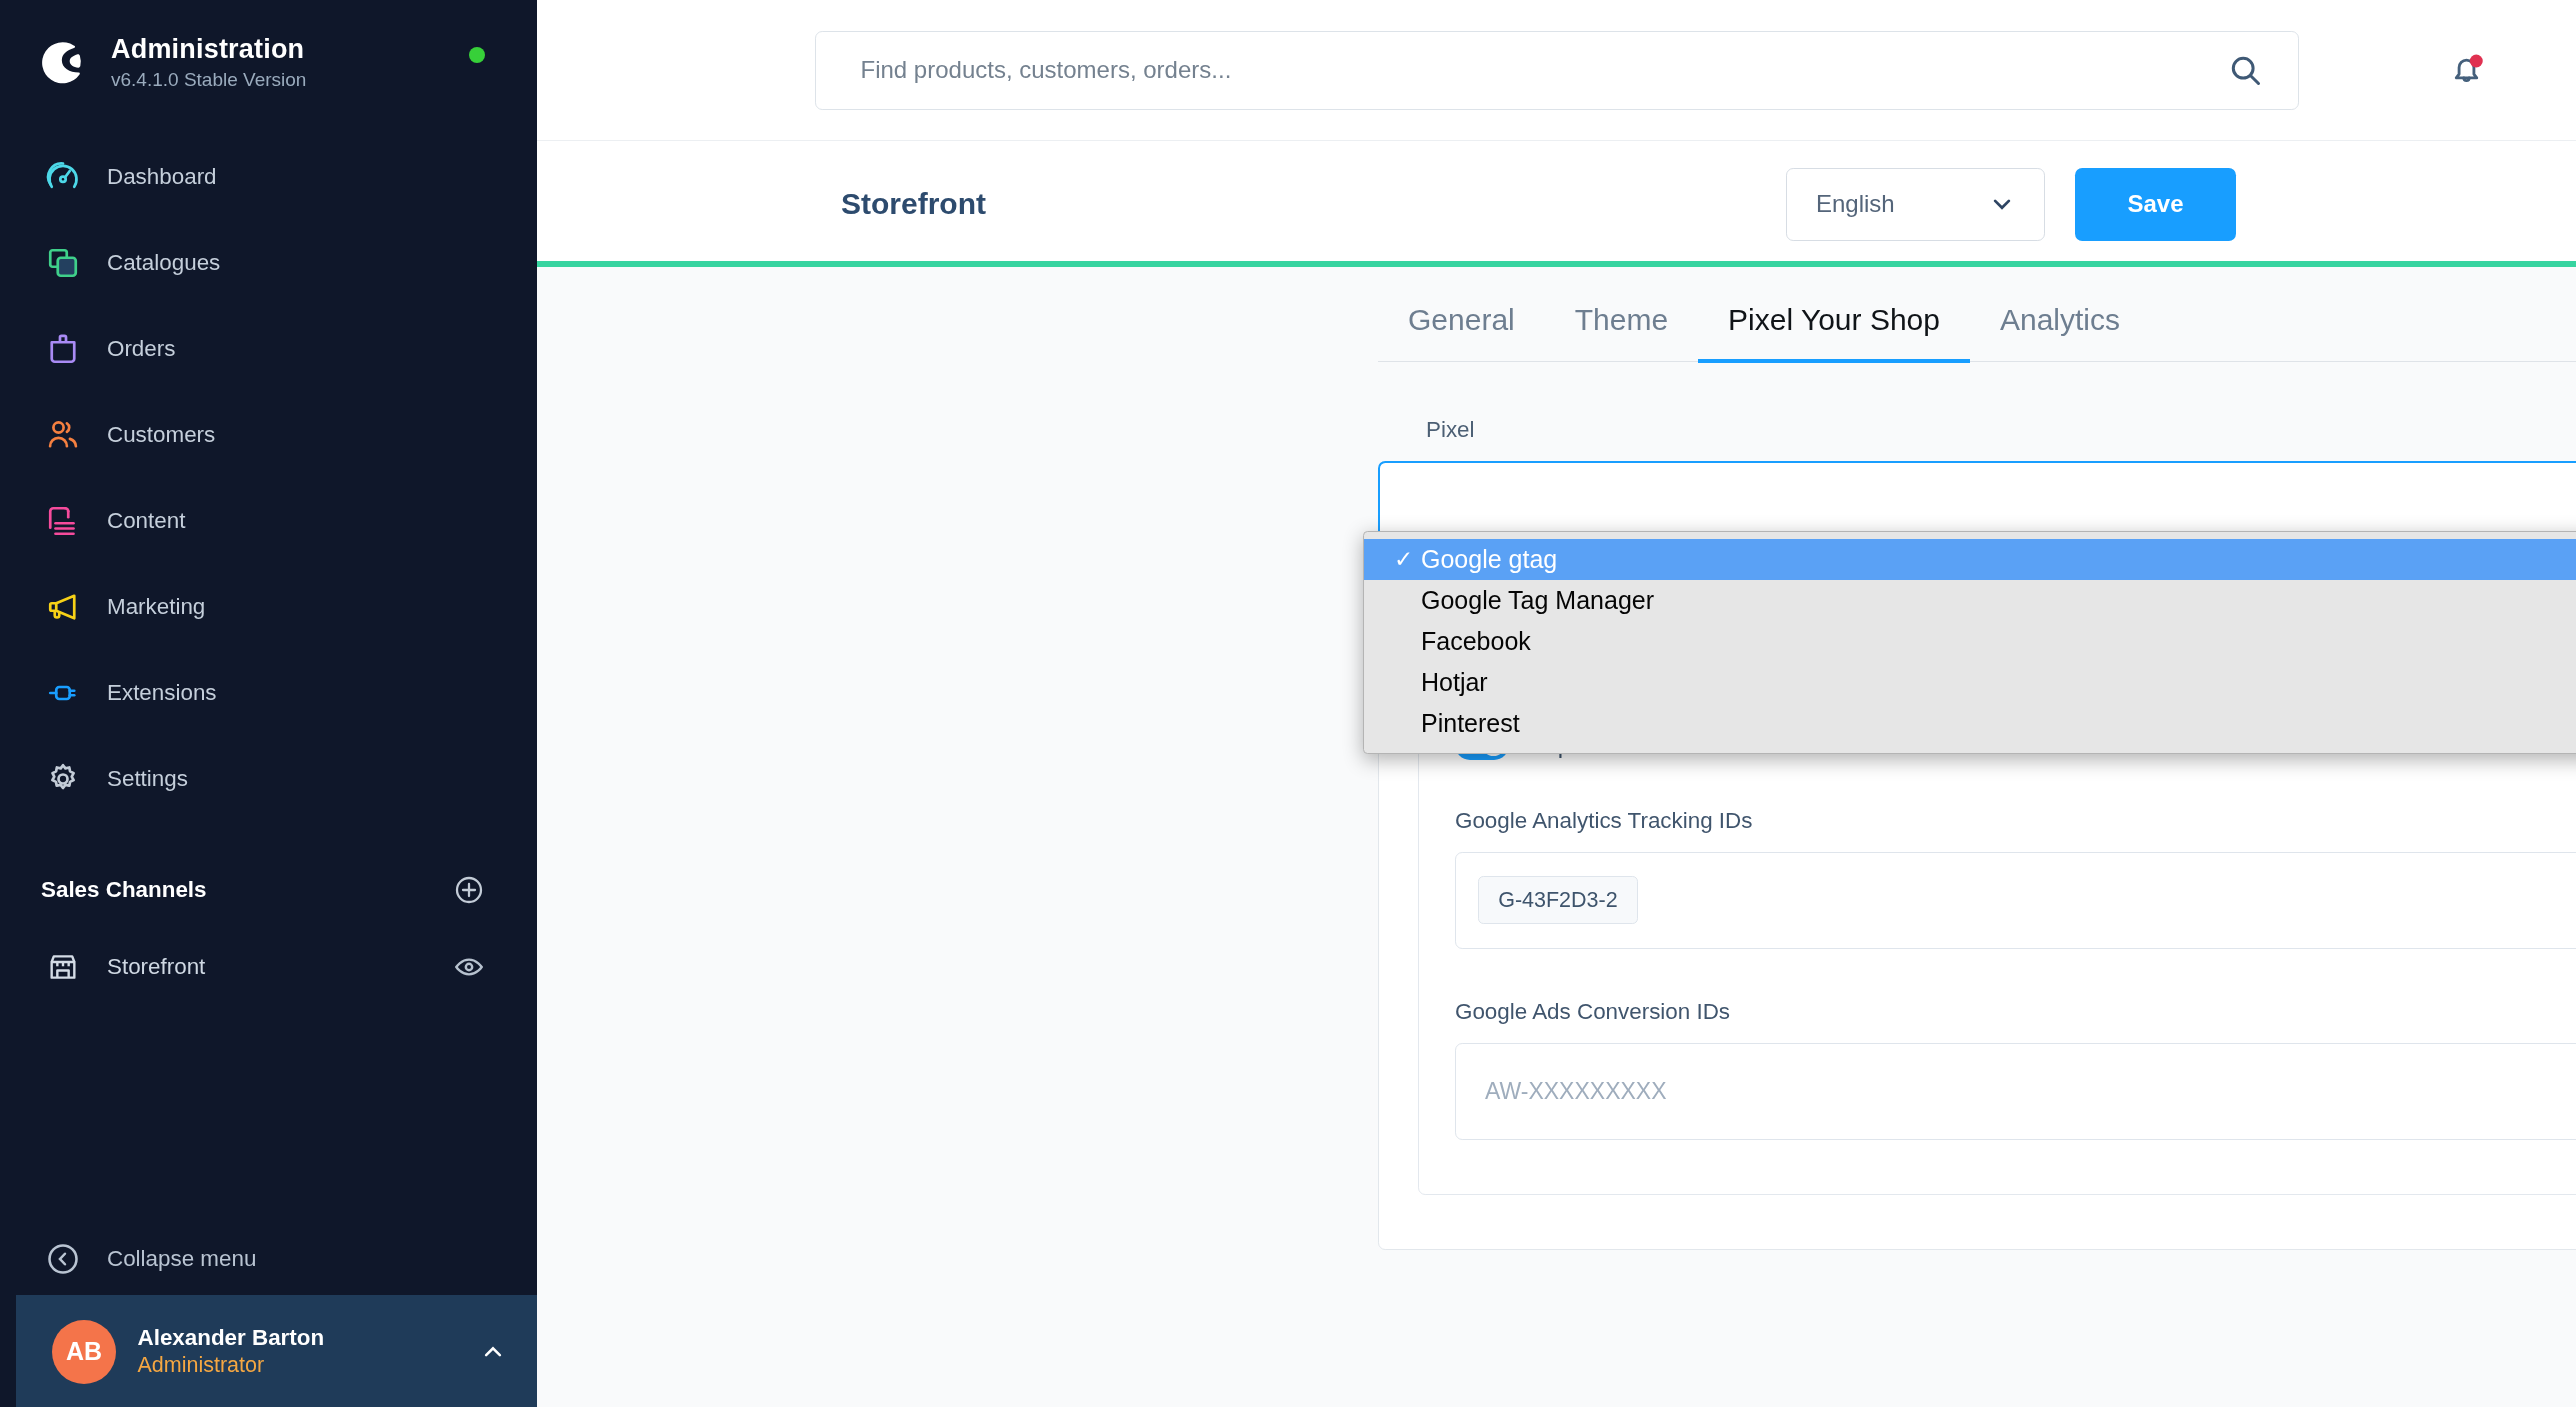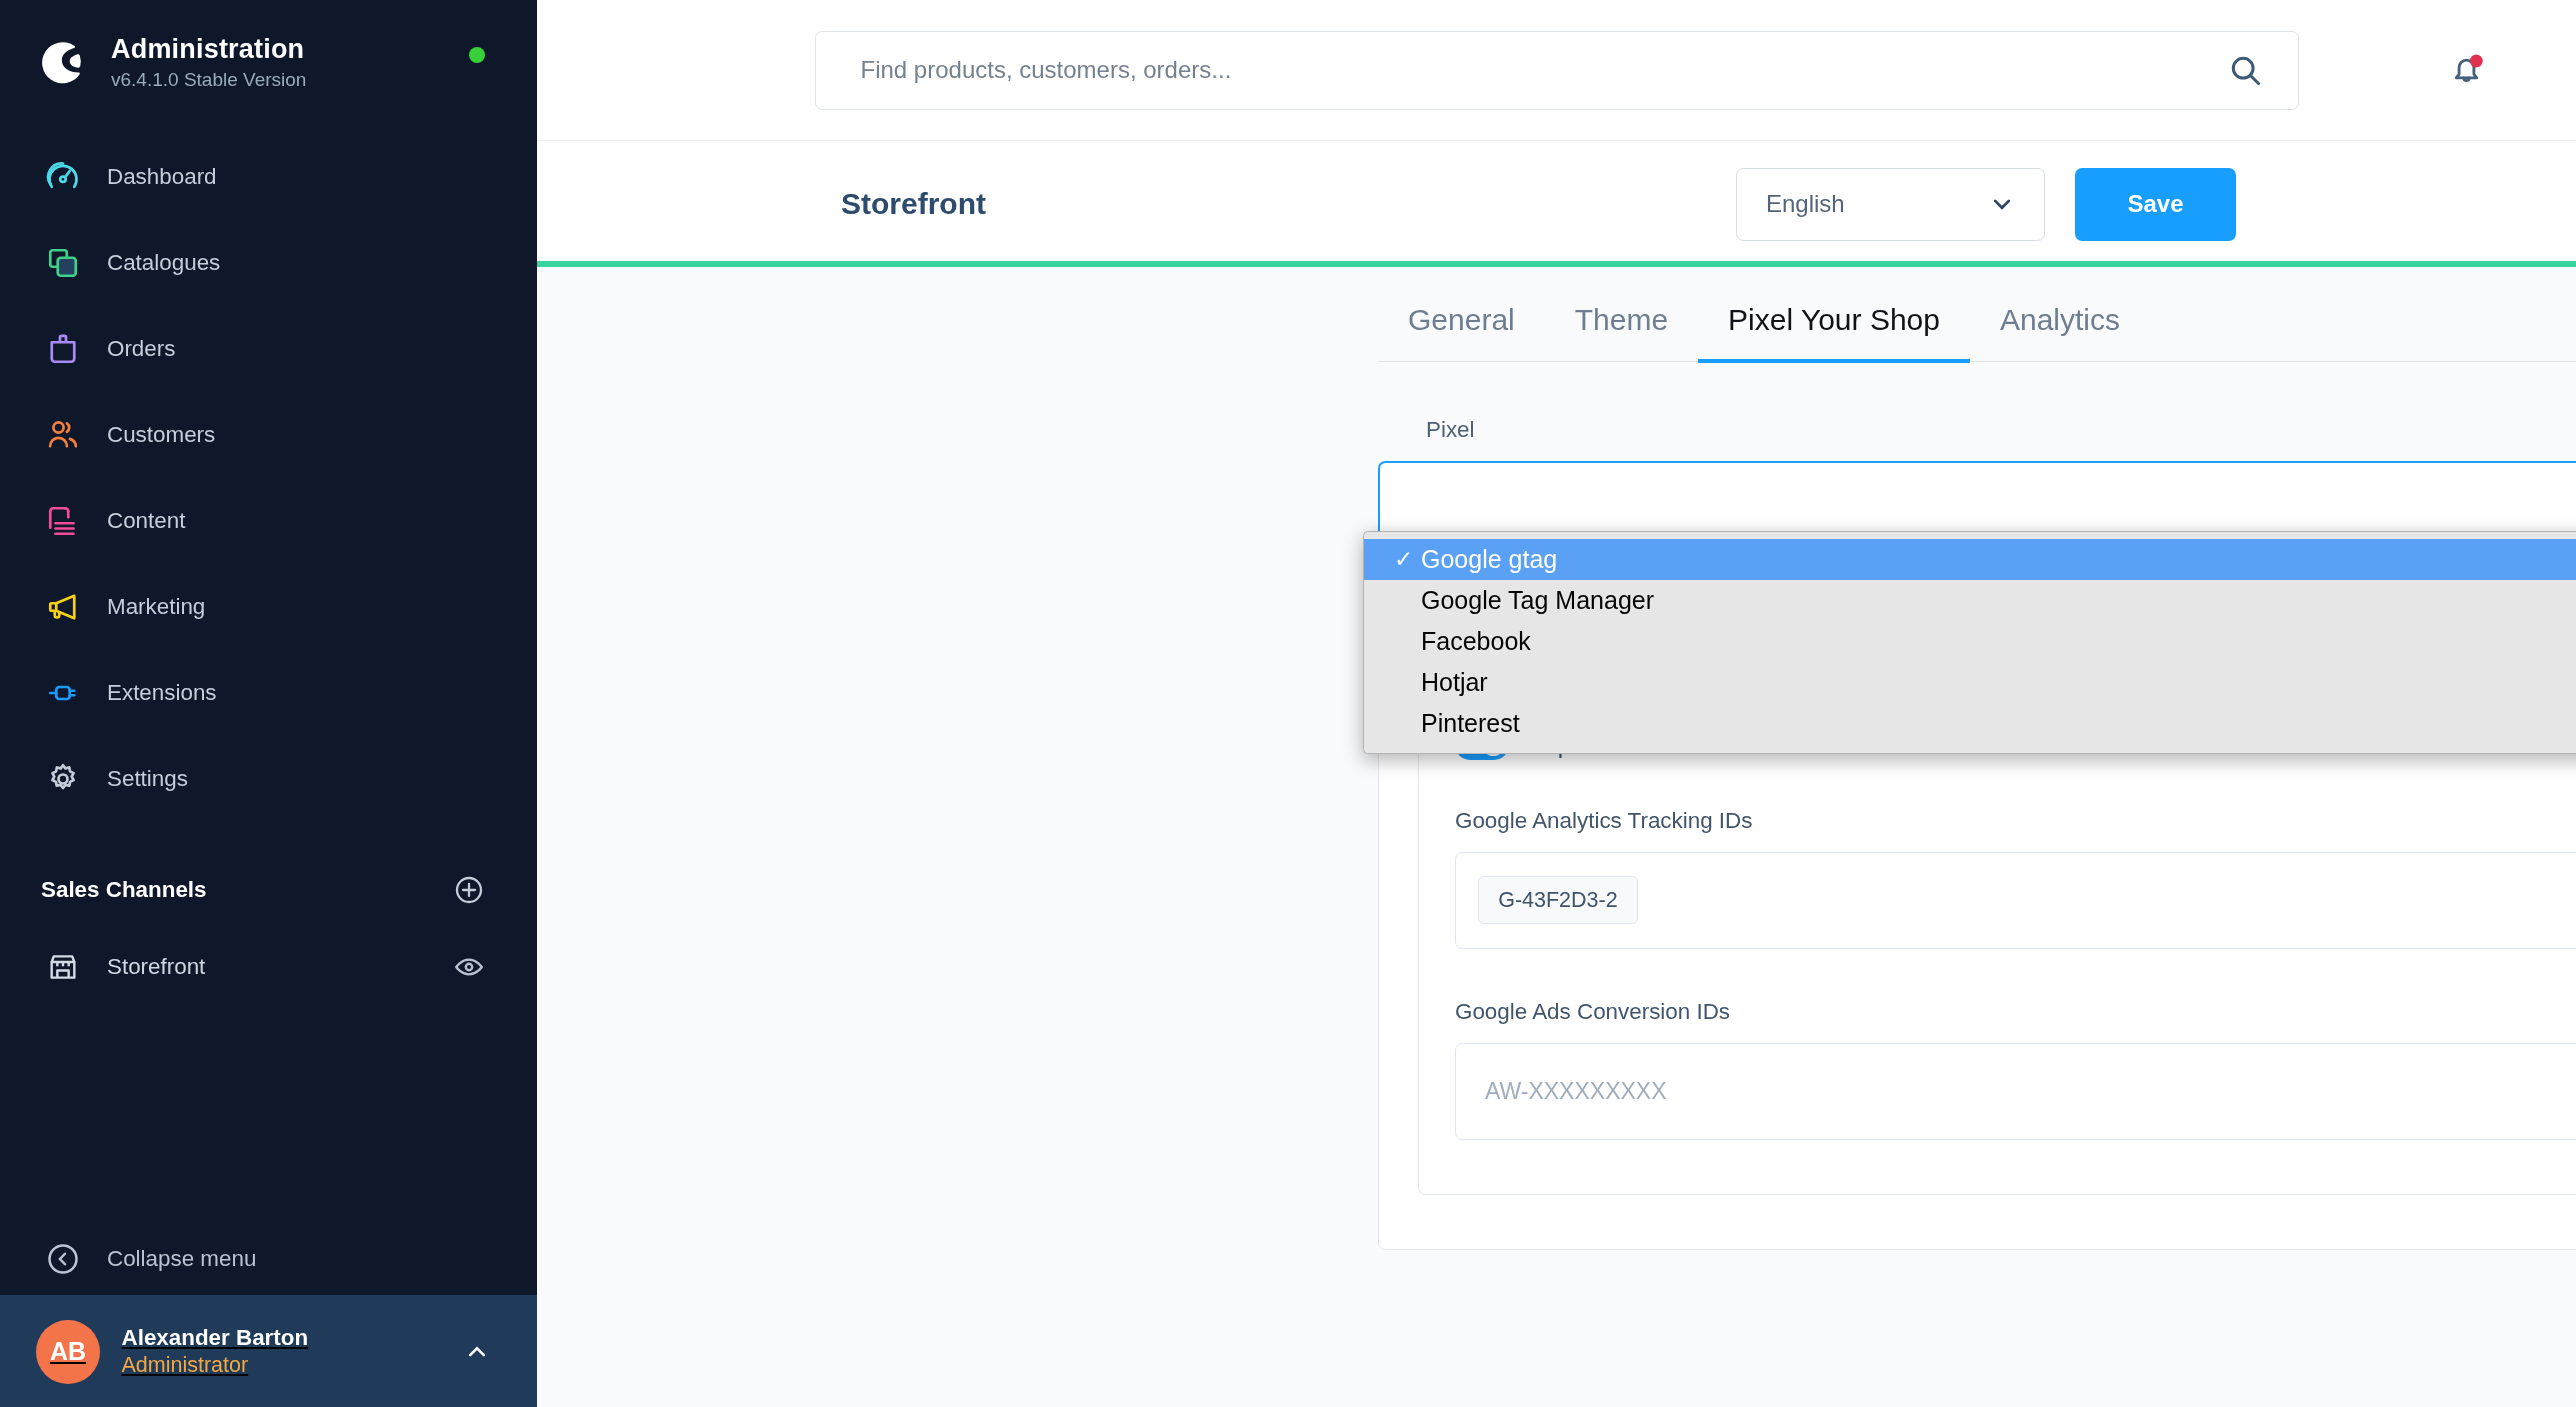--- a/index.html
+++ b/index.html
@@ -51,23 +51,23 @@
   .sb-channel-l { display: flex; align-items: center; }
   .sb-channel-l .sb-lbl { color: #cfd8e3; }
 
   .sb-collapse {
     display: flex; align-items: center; padding-left: 41px;
     position: absolute; bottom: 128px; left: 0; cursor: pointer;
   }
   .sb-collapse .sb-lbl { color: #b9c4d2; }
 
   .sb-user {
-    position: absolute; bottom: 0; left: 0; width: 537px; height: 113px;
+    position: absolute; bottom: 0; left: 16px; width: 537px; height: 113px;
     background: #1f3b59; display: flex; align-items: center;
-    padding: 0 45px 0 36px; cursor: pointer; text-decoration: underline;
+    padding: 0 45px 0 36px; cursor: pointer;
   }
   .avatar {
     width: 64px; height: 64px; border-radius: 50%; background: #f4744a;
     color: #fff; font-size: 25px; font-weight: bold;
     display: flex; align-items: center; justify-content: center; flex: 0 0 64px;
   }
   .user-txt { margin-left: 21.5px; flex: 1; }
   .user-name { color: #fff; font-size: 22.4px; font-weight: bold; }
   .user-role { color: #f5a742; font-size: 21.5px; margin-top: 1.8px; }
 
@@ -93,21 +93,21 @@
     position: absolute; right: 89px; top: 50%; transform: translateY(-50%);
     background: none; border: none; cursor: pointer; line-height: 0;
   }
 
   .page-head {
     height: 127px; background: #fff; border-top: 0.9px solid #eceff2;
     display: flex; align-items: center; padding: 0 340px 0 304px; position: relative;
   }
   .page-title { font-size: 30px; font-weight: bold; color: #2d4b6e; flex: 1; }
   .lang-select {
-    width: 309px; height: 73px; border: 1.8px solid #d7dde4; border-radius: 7.2px;
+    width: 259px; height: 73px; border: 1.8px solid #d7dde4; border-radius: 7.2px;
     background: #fff; display: flex; align-items: center; justify-content: space-between;
     padding: 0 27px 0 29px; cursor: pointer; margin-right: 30px;
   }
   .lang-select span { font-size: 24px; color: #54657a; }
   .save-btn {
     width: 161px; height: 73px; background: #189eff; border: none; border-radius: 7.2px;
     color: #fff; font-size: 24px; font-weight: bold; cursor: pointer;
     font-family: "Liberation Sans", sans-serif;
   }
   .progress-bar { position: absolute; left: 0; bottom: 0; height: 6.3px; width: 100%; background: #37d4a0; }

